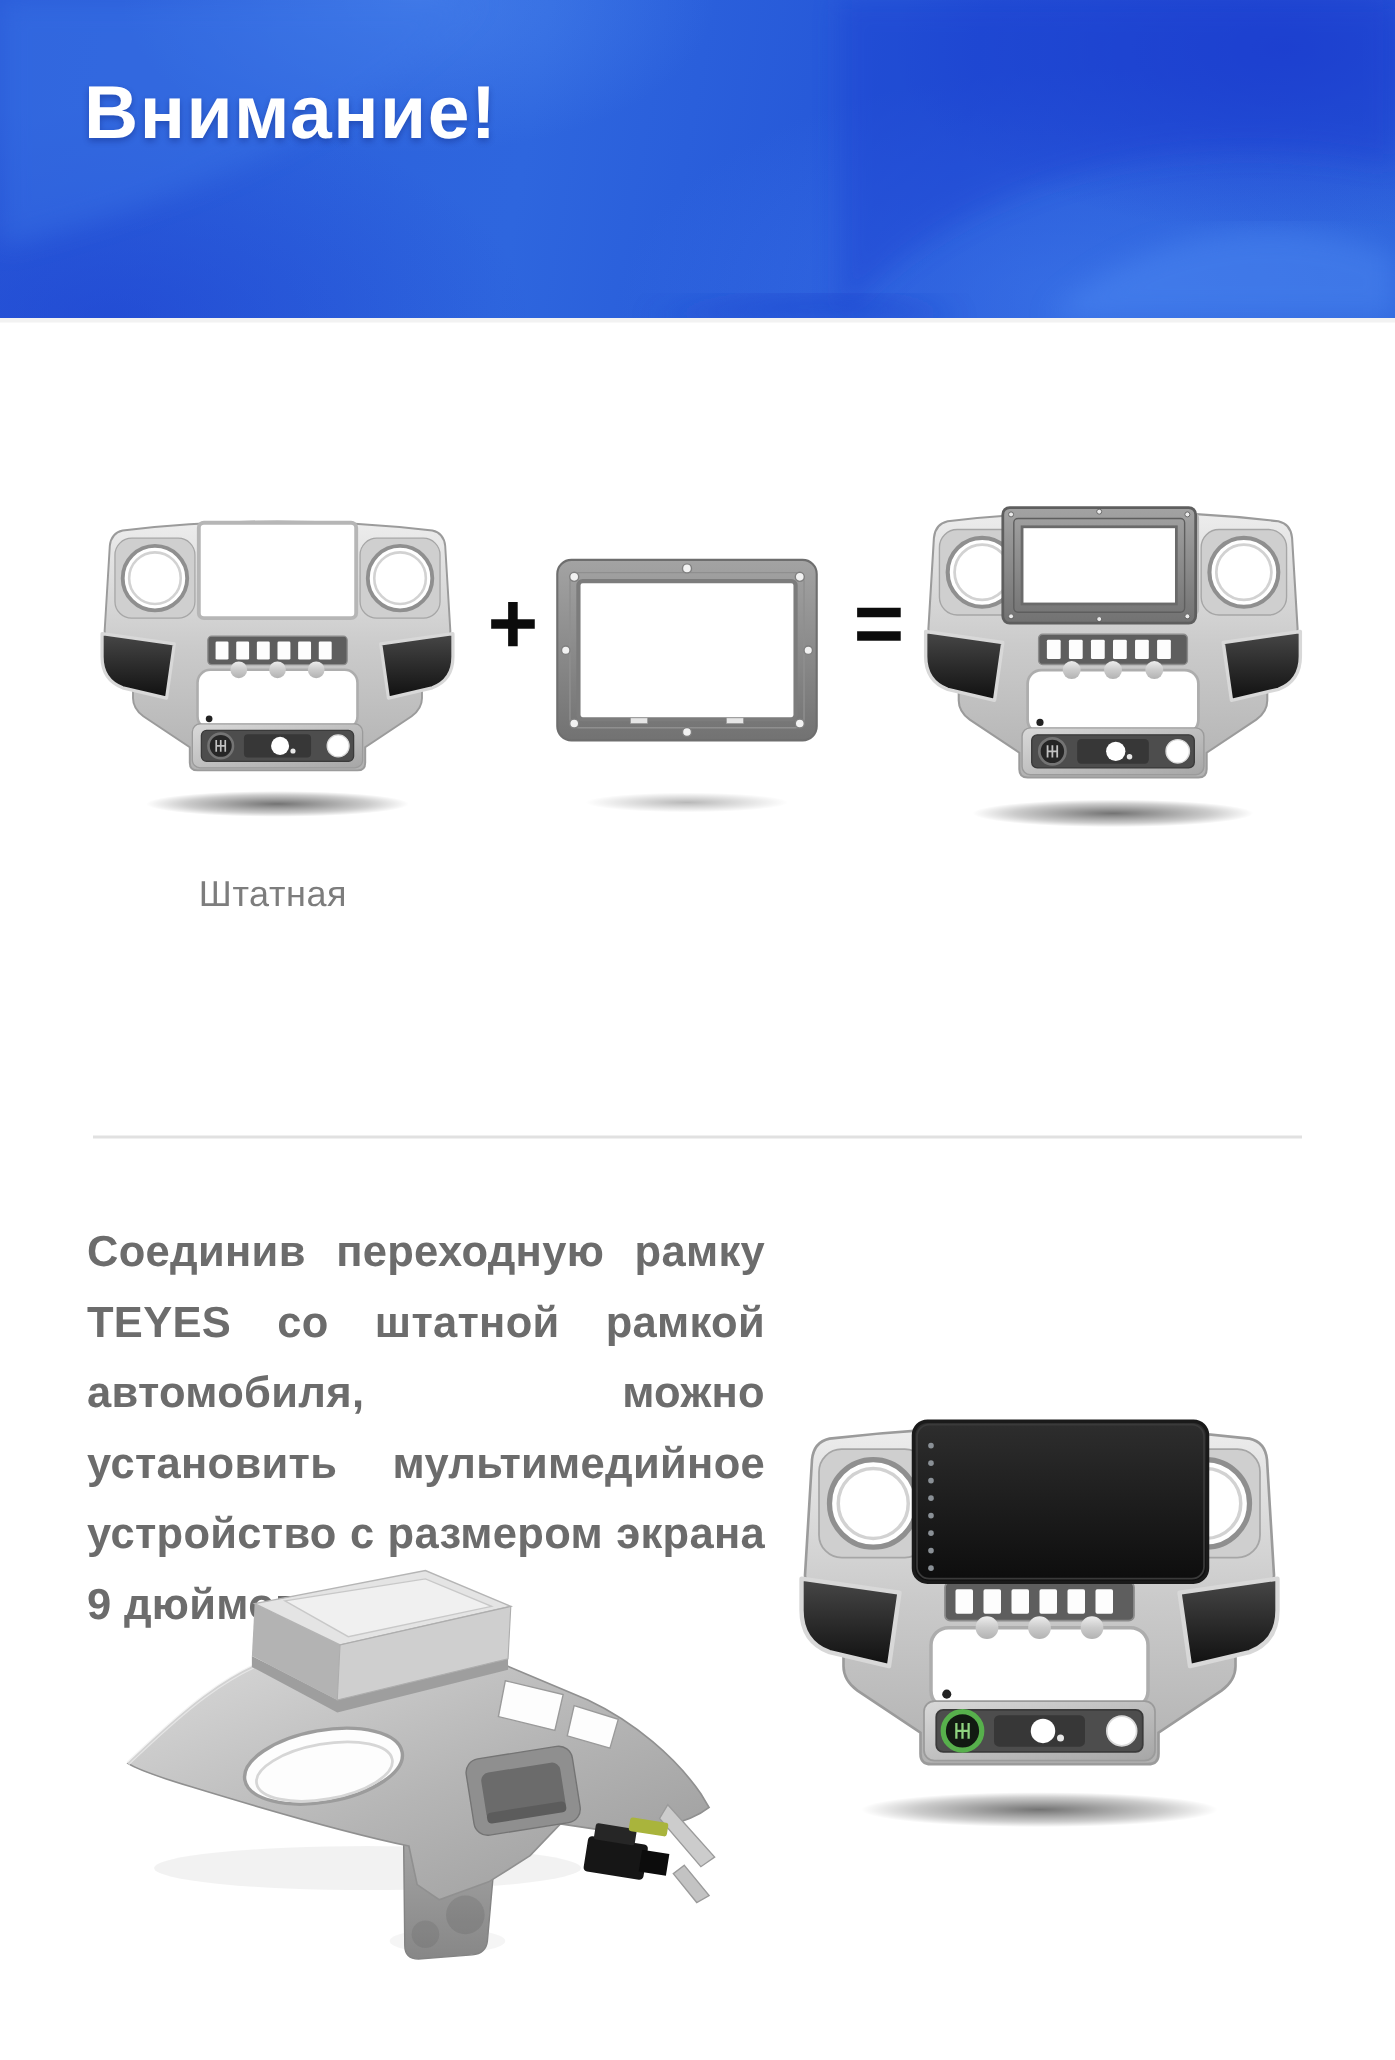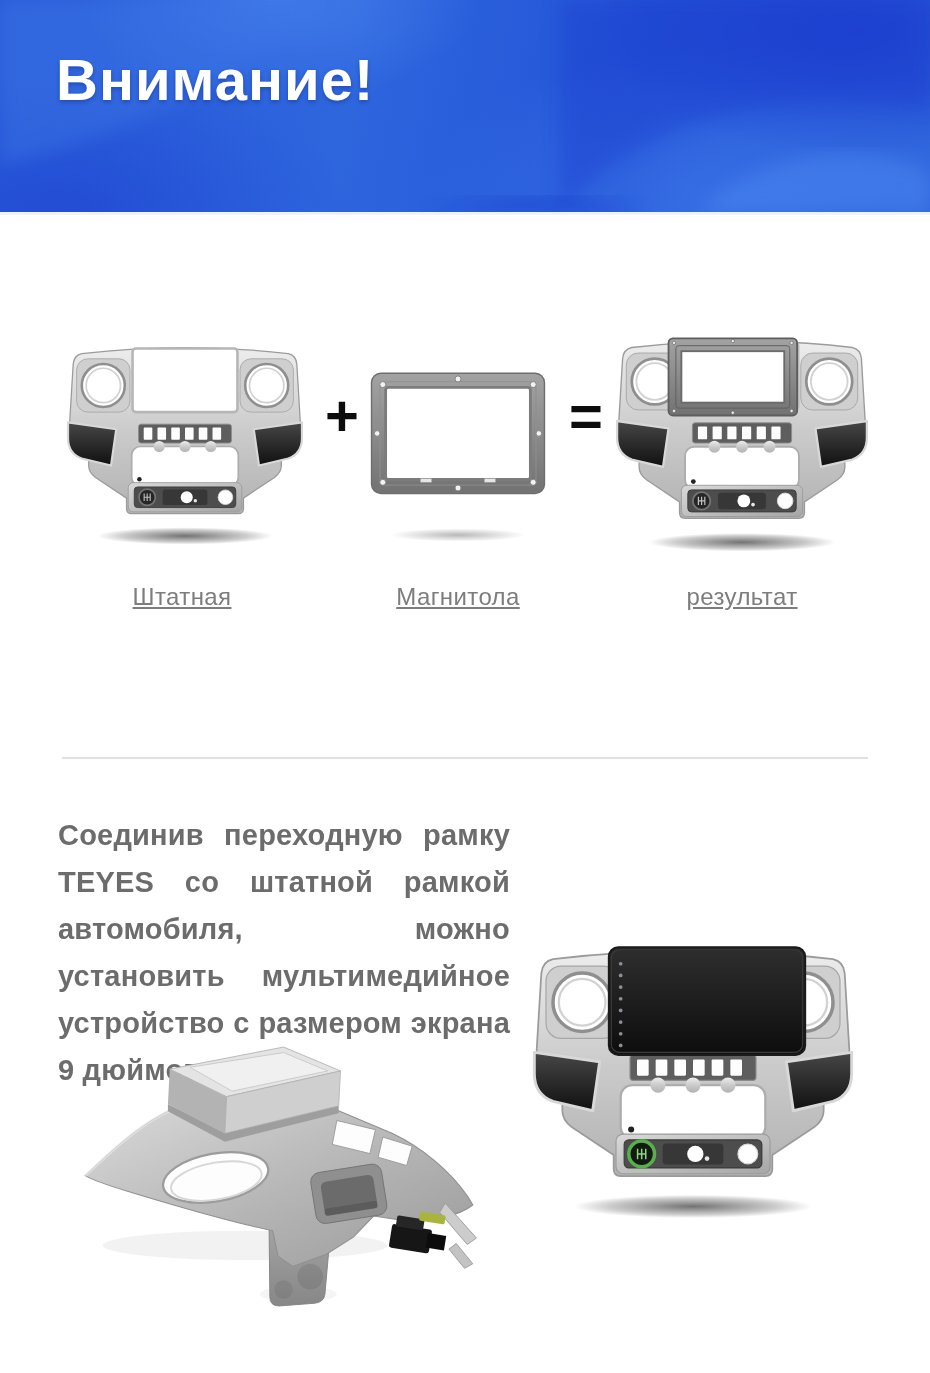--- a/index.html
+++ b/index.html
@@ -14,34 +14,34 @@
       radial-gradient(ellipse 420px 200px at 92% 15%, rgba(20,40,200,0.55), transparent 62%),
       radial-gradient(ellipse 520px 260px at 78% 95%, rgba(70,130,240,0.55), transparent 60%),
       radial-gradient(ellipse 430px 220px at 8% 100%, rgba(25,55,205,0.45), transparent 65%),
       radial-gradient(ellipse 330px 170px at 30% 0%, rgba(90,150,245,0.45), transparent 60%),
       linear-gradient(100deg,#2a5cd9 0%,#2e66de 38%,#2353d6 68%,#2d63da 100%);
     border-bottom:3px solid #f2f2f2;
   }
   .banner svg{position:absolute;left:0;top:0;}
   .banner-title{
     position:absolute;left:56px;top:46px;
-    font-size:58px;font-weight:700;color:#ffffff;letter-spacing:1px;
+    font-size:50px;font-weight:700;color:#ffffff;letter-spacing:1px;
     text-shadow:0 2px 4px rgba(0,10,80,0.30);
   }
   
   .photo{position:absolute;}
   .op-sign{
     position:absolute;width:60px;text-align:center;
     font-size:58px;font-weight:900;color:#0c0c0c;line-height:60px;
   }
   .caption{
     position:absolute;top:583px;text-align:center;
     font-size:24px;line-height:28px;color:#7d7d7d;letter-spacing:0.4px;
   }
-  .caption span{display:block;text-decoration:underline;}
+  .caption span{display:block;}
   .divider{
     position:absolute;left:62px;top:757px;width:806px;height:2px;background:#e1e1e1;
   }
   .description{
     position:absolute;left:58px;top:783px;width:452px;
     font-size:29px;line-height:47px;font-weight:700;color:#6c6c6c;
     text-align:justify;letter-spacing:0.2px;
   }
   .hidden-defs{position:absolute;width:0;height:0;overflow:hidden;}
 </style>
@@ -192,24 +192,22 @@
         <circle cx="140" cy="89" r="1.8"></circle>
         <circle cx="204" cy="87" r="1.8"></circle>
     </g>
   </g>
 </svg>
 
 <div class="caption" style="left:82px;width:200px;">
   <span>Штатная</span>
 </div>
 <div class="caption" style="left:358px;width:200px;">
-  <span>Магнитола</span>
 </div>
 <div class="caption" style="left:622px;width:240px;">
-  <span>результат</span>
 </div>
 
 <div class="divider"></div>
 
 <p class="description">Соединив переходную рамку TEYES со штатной рамкой автомобиля, можно установить мультимедийное устройство с размером экрана 9 дюймов.</p>
 
 <svg class="photo" style="left:52px;top:1014px;" width="432" height="303" viewBox="0 0 470 330">
   <ellipse cx="210" cy="252" rx="155" ry="16" fill="rgba(0,0,0,0.05)"></ellipse>
   <ellipse cx="268" cy="305" rx="42" ry="9" fill="rgba(0,0,0,0.04)"></ellipse>
   <path d="M236,215 L304,226 L297,305 Q296,314 286,315 L247,318 Q237,318 237,308 Z" fill="url(#legG)" stroke="#838383"></path>

